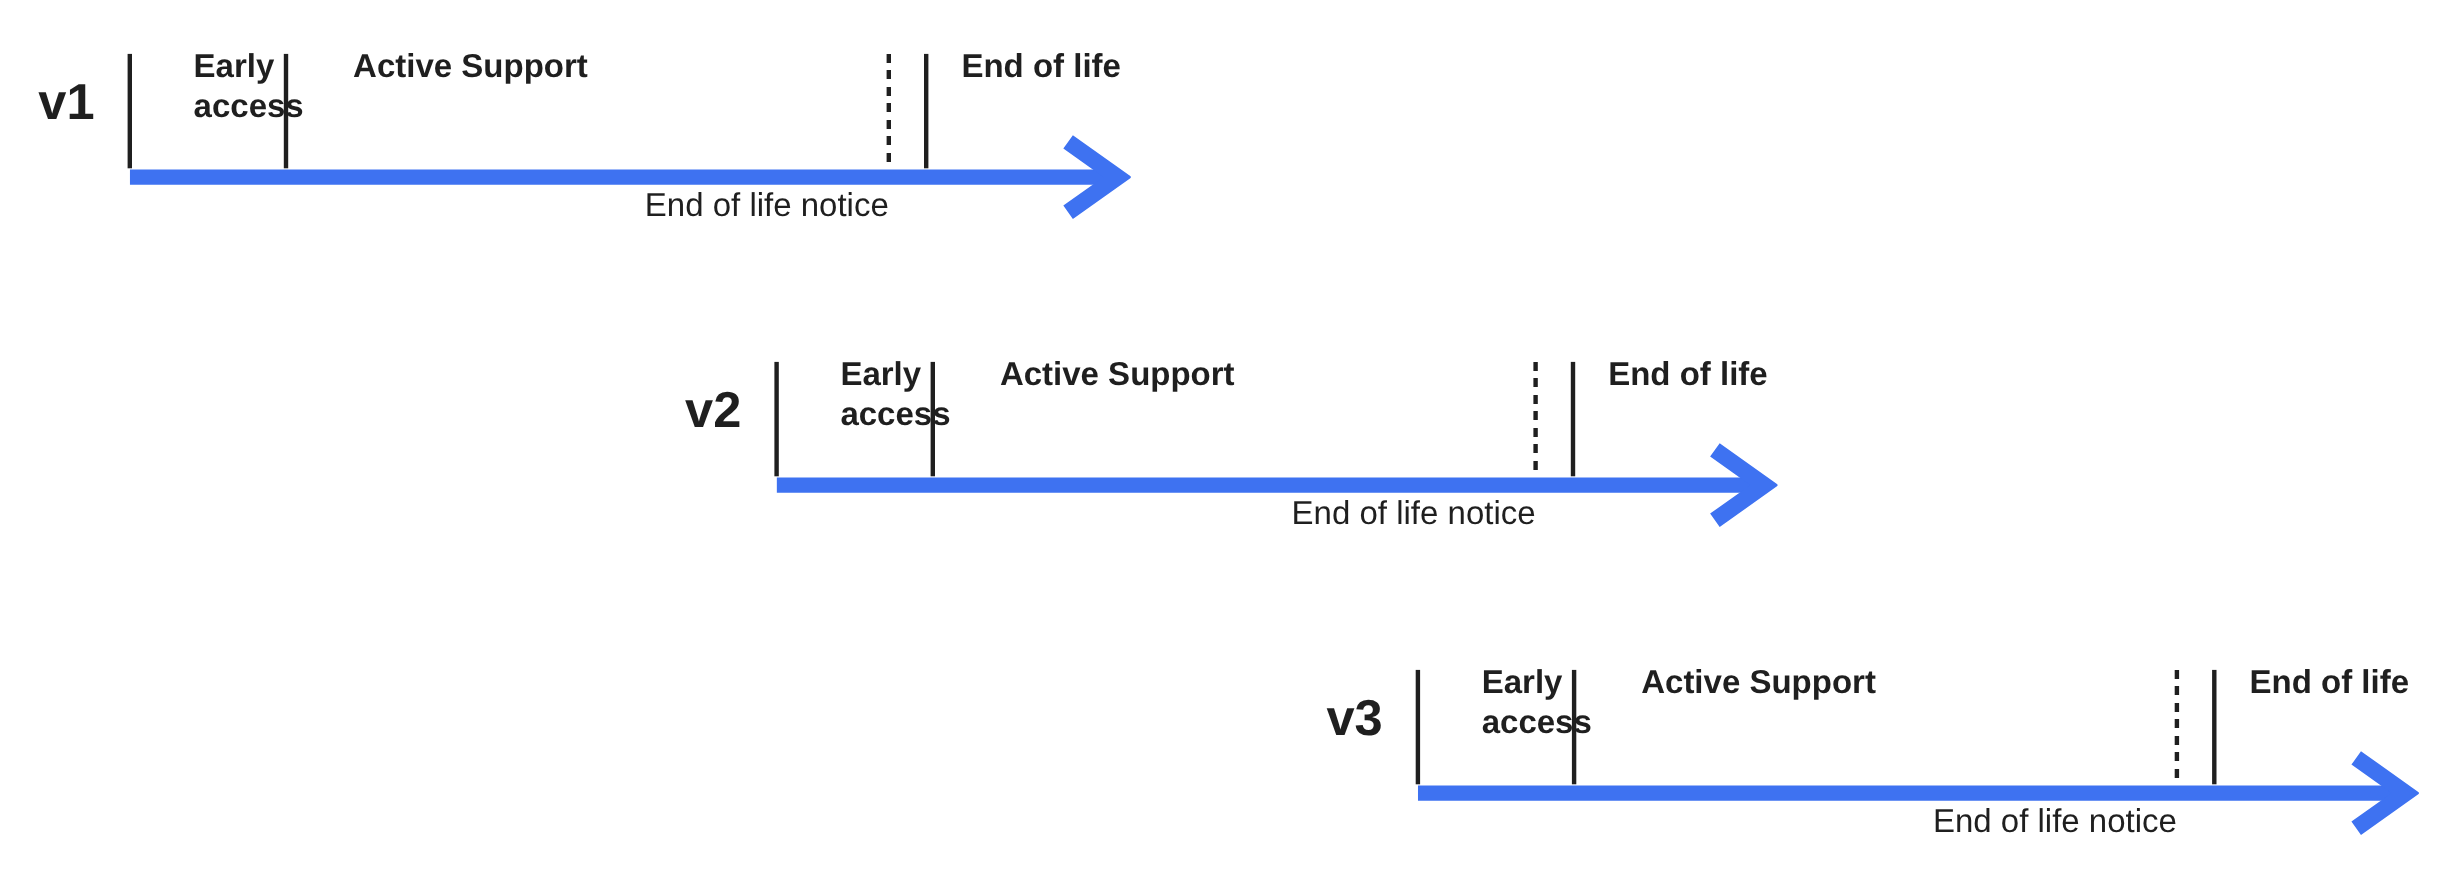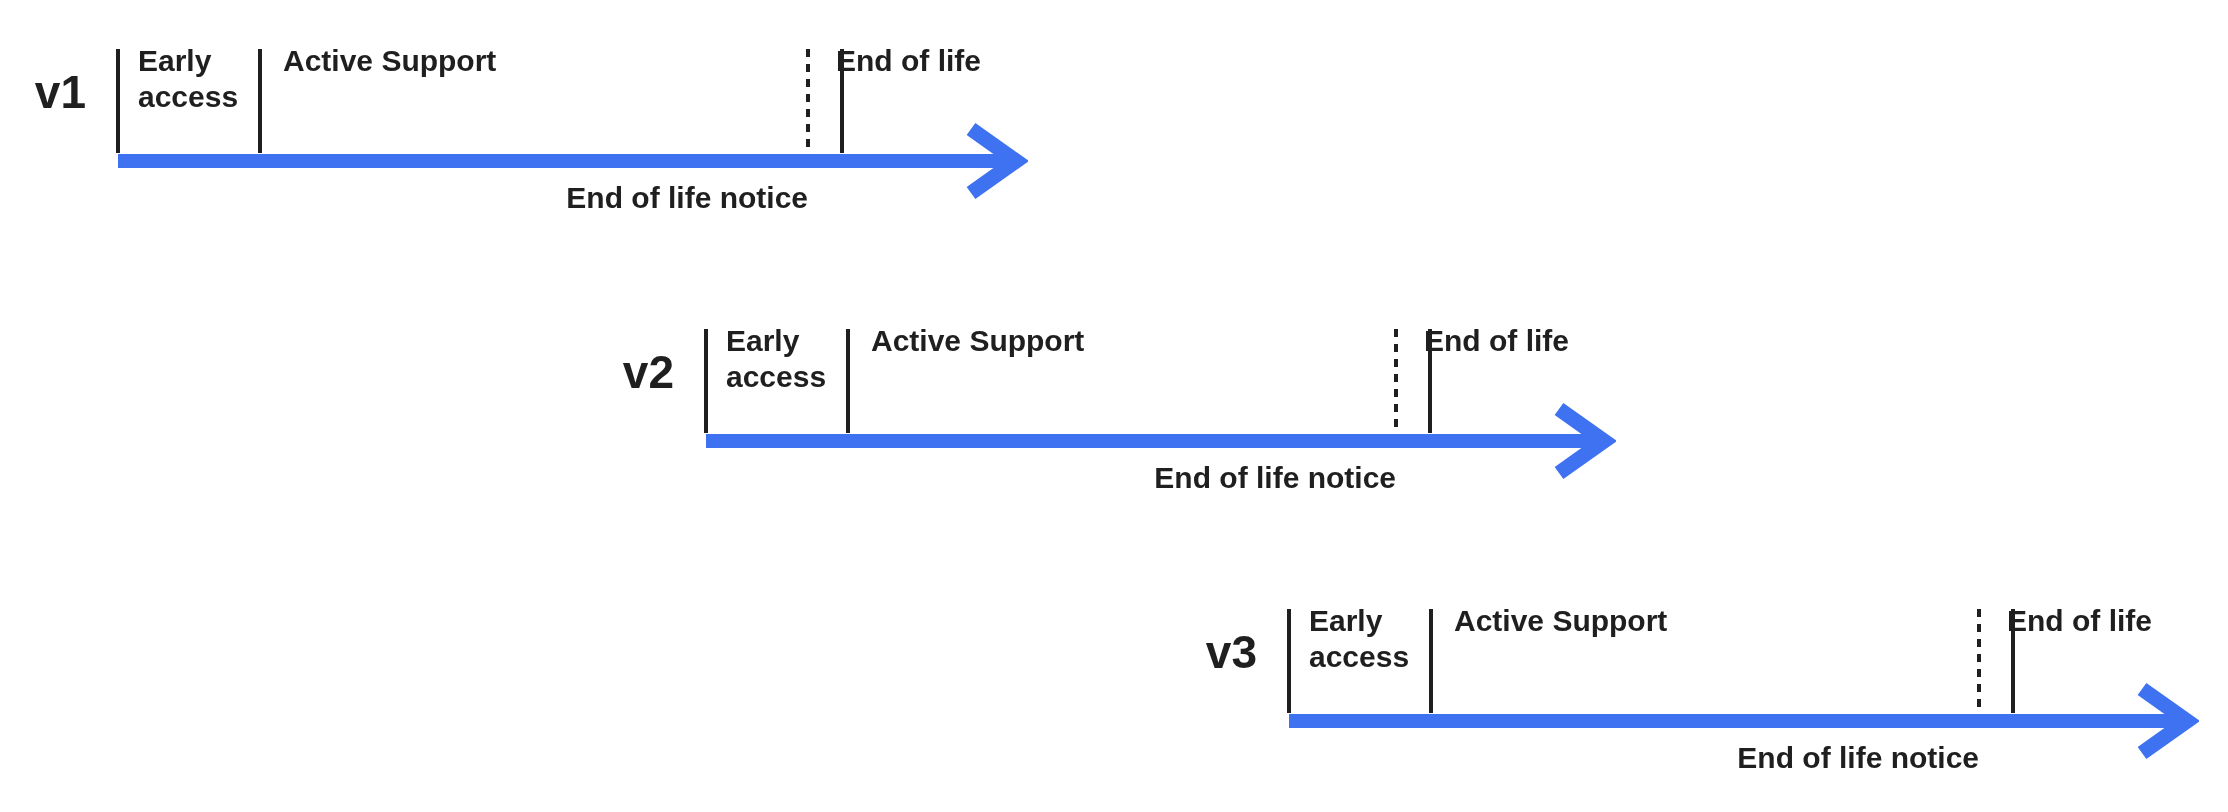--- a/index.html
+++ b/index.html
@@ -54,20 +54,21 @@
     );
   }
   .phase-label {
     position: absolute;
     top: 4px;
     font-size: 30px;
     line-height: 36px;
     font-weight: bold;
     color: var(--line-black);
     white-space: nowrap;
+    margin-left: 38px;
   }
   .phase-label.early {
     left: 120px;
     width: 112px;
     white-space: normal;
   }
   .phase-label.active { left: 265px; text-align: right; }
   .phase-label.eol { left: 818px; }
   .arrow-svg {
     position: absolute;
@@ -82,26 +83,26 @@
   .arrow-head {
     stroke: var(--arrow-blue);
     stroke-width: 15;
     fill: none;
     stroke-linecap: butt;
     stroke-linejoin: miter;
     stroke-miterlimit: 10;
   }
   .notice-label {
     position: absolute;
-    left: 420px; top: 141px;
+    left: 420px; top: 130px;
     width: 370px;
     text-align: right;
     font-size: 30px;
     line-height: 36px;
-    font-weight: bold;
+    font-weight: normal;
     color: var(--line-black);
     white-space: nowrap;
   }
   .row-v1 { left: 18px;   top: 39px;  }
   .row-v2 { left: 606px;  top: 319px; }
   .row-v3 { left: 1189px; top: 599px; }
 </style>
 </head>
 <body>
 

